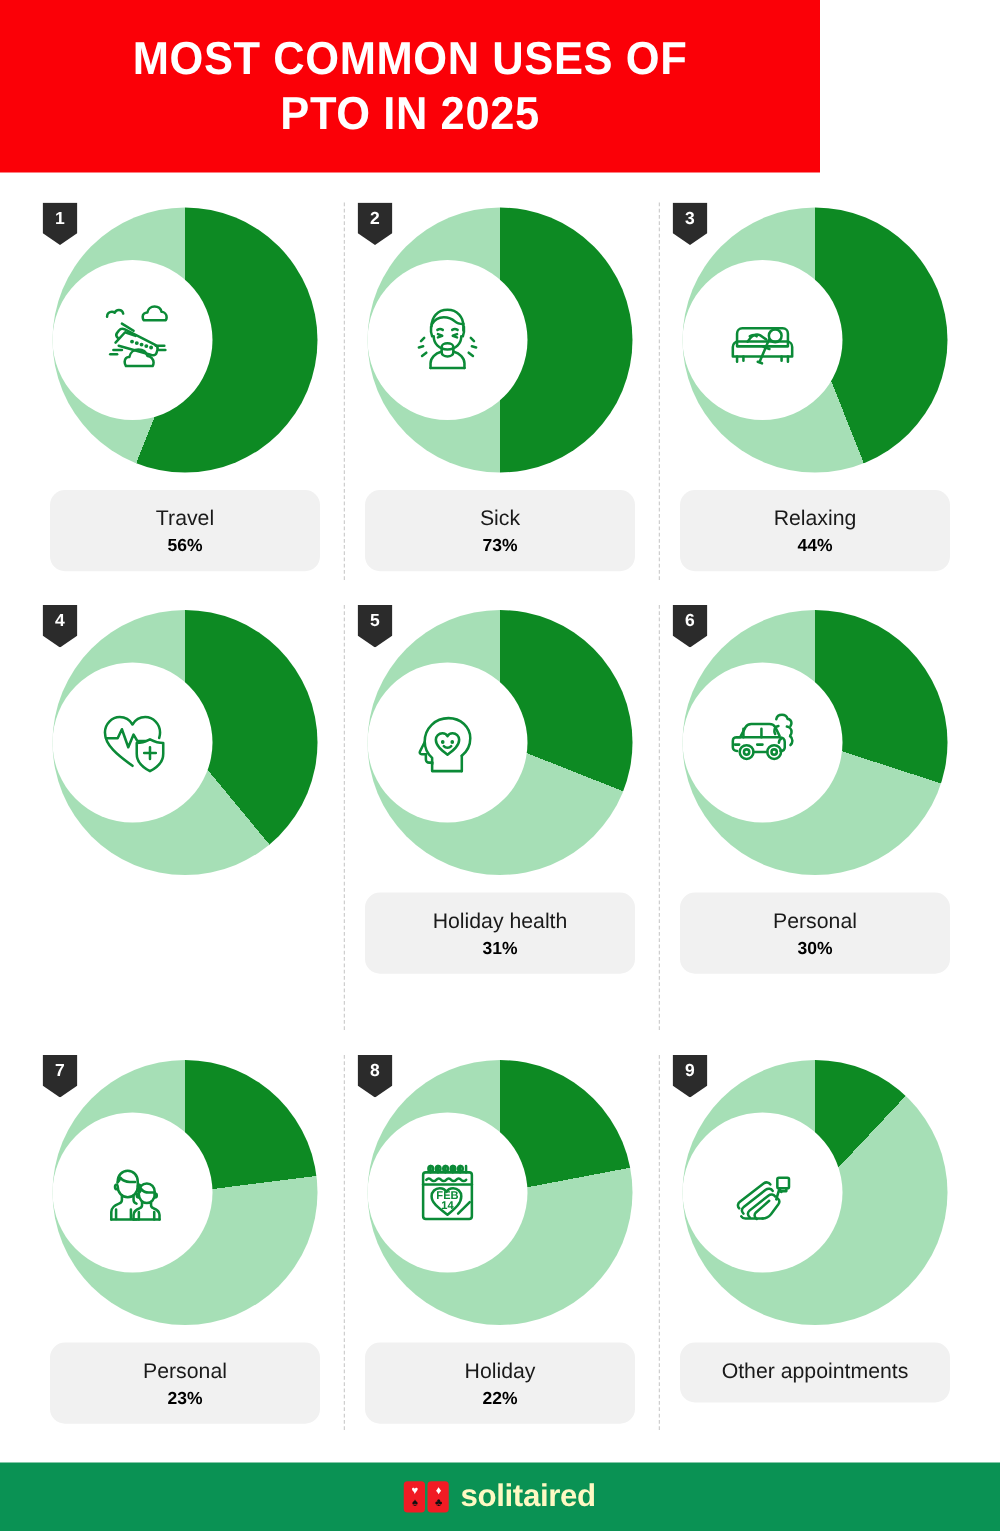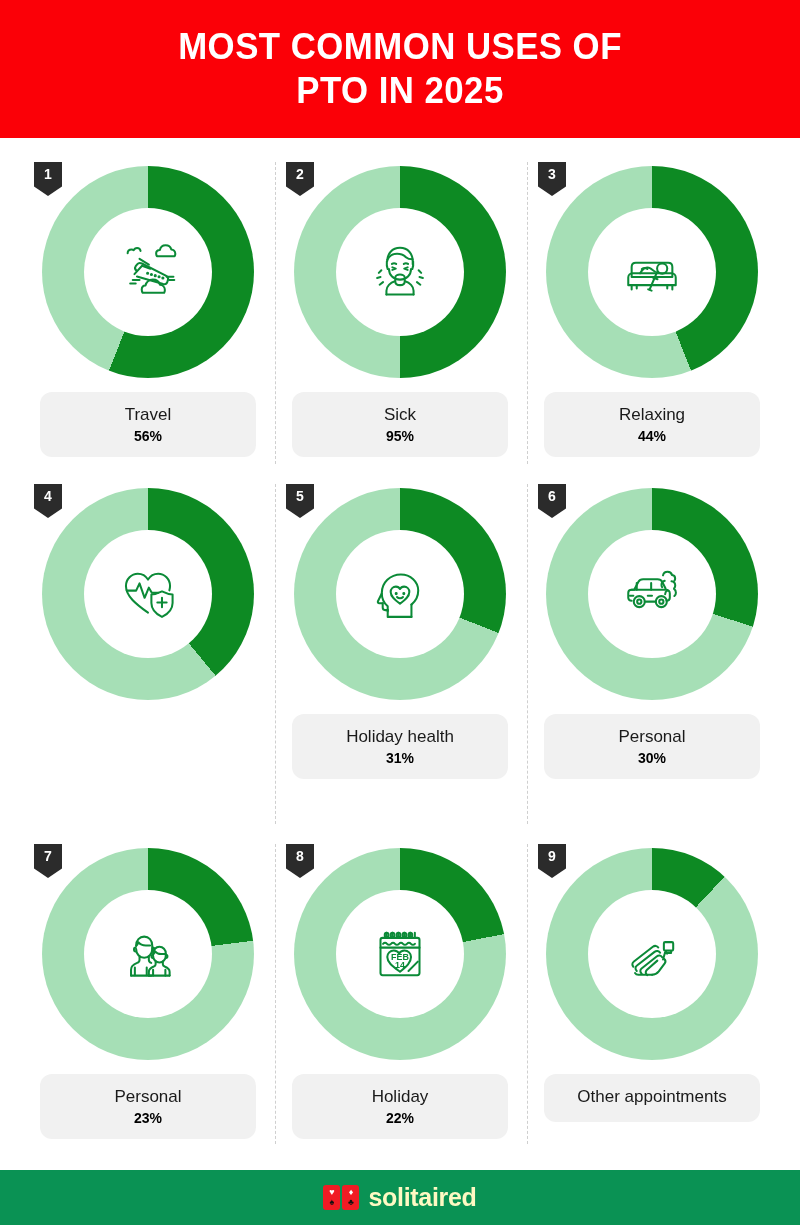--- a/index.html
+++ b/index.html
@@ -8,21 +8,21 @@
     width: 800px;
     height: 1225px;
     background: #ffffff;
     font-family: "Liberation Sans", sans-serif;
     overflow: hidden;
     position: relative;
   }
 
   
   .header {
-    width: 800px;
+    width: 656px;
     height: 138px;
     background: #fb0007;
     display: flex;
     flex-direction: column;
     align-items: center;
     justify-content: center;
   }
   .header-title {
     color: #ffffff;
     font-family: "Liberation Sans", sans-serif;
@@ -67,21 +67,21 @@
     border-right: 1.5px dashed #cfcfcf;
   }
 
   
   .donut-wrap {
     position: relative;
     width: 212px;
     height: 212px;
     display: flex;
     align-items: center;
-    justify-content: center;
+    justify-content: flex-start;
   }
   .donut {
     width: 212px;
     height: 212px;
     border-radius: 50%;
   }
   .donut-hole {
     position: absolute;
     width: 128px;
     height: 128px;
@@ -231,21 +231,21 @@
     <path d="M24 72.5v-4.5c0-5 4.5-9.5 10-11"></path>
     <path d="M56 72.5v-4.5c0-5-4.5-9.5-10-11"></path>
     <path d="M24 72.5h32"></path>
     <path d="M18 44l-3 3M17 52l-4 1M20 58l-4 3"></path>
     <path d="M62 44l3 3M63 52l4 1M60 58l4 3"></path>
         </svg>
       </div>
     </div>
     <div class="pill">
       <span class="pill-label">Sick</span>
-      <span class="pill-value">95%</span>
+      <span class="pill-value">73%</span>
     </div>
   </div>
     <div class="cell row1">
     <div class="badge">
       <span>3</span>
     </div>
     <div class="donut-wrap">
       <div class="donut" style="background: conic-gradient(#0d8a23 0deg 158.4deg, #a6dfb6 158.4deg 360deg);"></div>
       <div class="donut-hole">
         <svg viewBox="0 0 80 92" fill="none" stroke="#0b8a37" stroke-width="2.4" stroke-linecap="round" stroke-linejoin="round">

